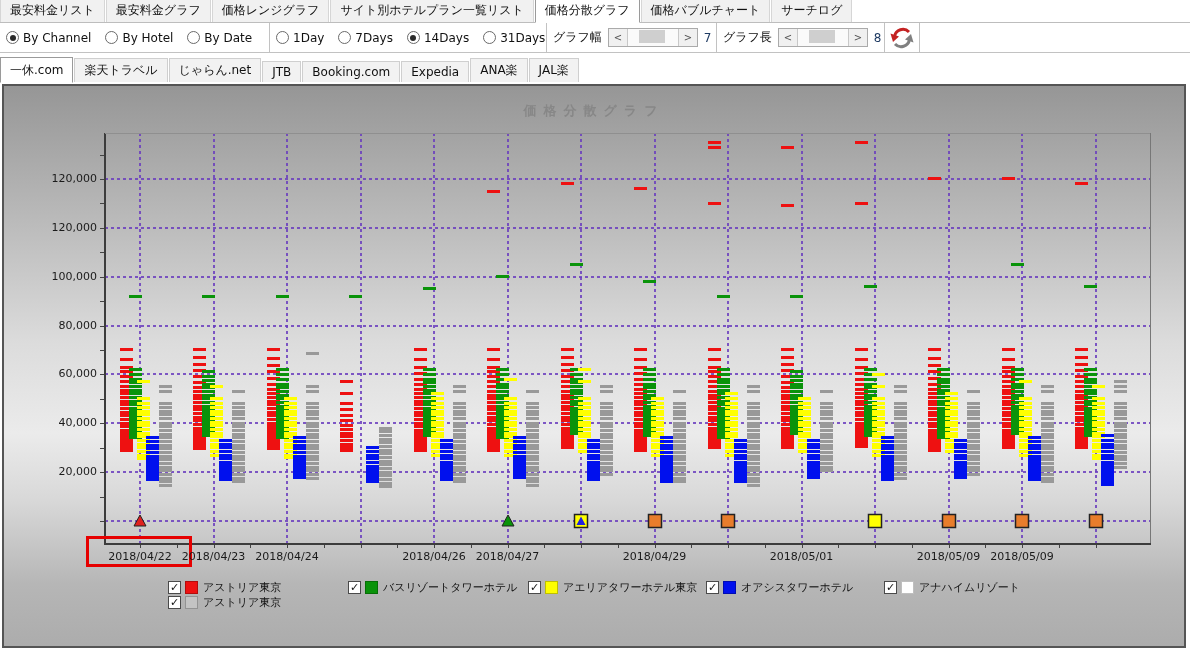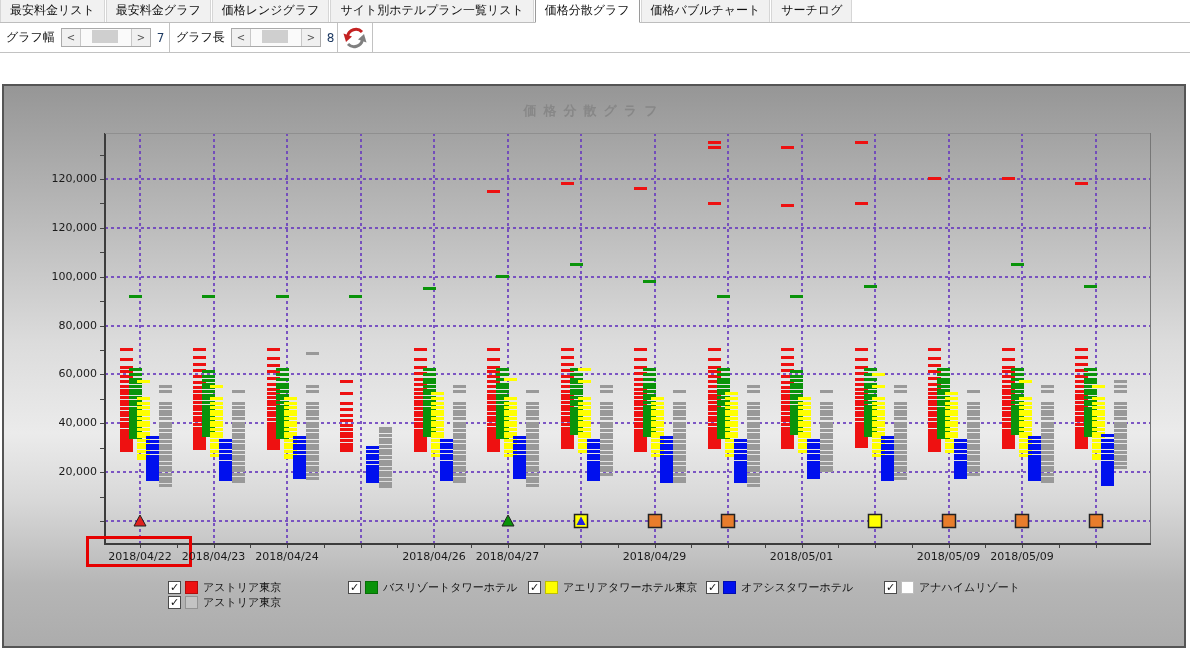--- a/index.html
+++ b/index.html
@@ -54,20 +54,52 @@
       <div class="tab">最安料金リスト</div>
       <div class="tab">最安料金グラフ</div>
       <div class="tab">価格レンジグラフ</div>
       <div class="tab">サイト別ホテルプラン一覧リスト</div>
       <div class="tab selected">価格分散グラフ</div>
       <div class="tab">価格バブルチャート</div>
       <div class="tab">サーチログ</div>
     </div>
 
   <div class="toolbar">
+    <div class="group" id="grp-view" style="width:270px;">
+        <span class="radio-item">
+          <span class="radio on"></span>
+          <span>By Channel</span>
+        </span>
+        <span class="radio-item">
+          <span class="radio"></span>
+          <span>By Hotel</span>
+        </span>
+        <span class="radio-item">
+          <span class="radio"></span>
+          <span>By Date</span>
+        </span>
+      </div>
+    <div class="group" id="grp-period" style="width:277px;">
+        <span class="radio-item">
+          <span class="radio"></span>
+          <span>1Day</span>
+        </span>
+        <span class="radio-item">
+          <span class="radio"></span>
+          <span>7Days</span>
+        </span>
+        <span class="radio-item">
+          <span class="radio on"></span>
+          <span>14Days</span>
+        </span>
+        <span class="radio-item">
+          <span class="radio"></span>
+          <span>31Days</span>
+        </span>
+      </div>
     <div class="group" id="grp-width" style="width:170px;">
       <span class="glabel">グラフ幅</span>
       <span class="stepper">
         <span class="stepbtn">&lt;</span>
         <span class="steptrack">
             <span class="stepthumb"></span>
           </span>
         <span class="stepbtn">&gt;</span>
       </span>
       <span class="gval">7</span>
@@ -86,20 +118,30 @@
     <div class="refresh">
       <svg width="24" height="22" viewBox="0 0 24 22">
         <path d="M19 5 A 8.5 8.5 0 0 0 4.5 9.5" fill="none" stroke="#c42222" stroke-width="3"></path>
         <polygon points="0.5,6.5 9,9.5 3,15" fill="#c42222"></polygon>
         <path d="M5 17 A 8.5 8.5 0 0 0 19.5 12.5" fill="none" stroke="#808080" stroke-width="3"></path>
         <polygon points="23.5,15.5 15,12.5 21,7" fill="#808080"></polygon>
       </svg>
     </div>
   </div>
 
+  <div class="tabstrip channel" id="channel-tabs">
+      <div class="tab selected">一休.com</div>
+      <div class="tab">楽天トラベル</div>
+      <div class="tab">じゃらん.net</div>
+      <div class="tab">JTB</div>
+      <div class="tab">Booking.com</div>
+      <div class="tab">Expedia</div>
+      <div class="tab">ANA楽</div>
+      <div class="tab">JAL楽</div>
+    </div>
 
   <div class="panel">
     <div class="chart-title">価格分散グラフ</div>
     <div id="chart">
         <div class="hgrid" style="left:101px;top:385.14px;width:1045px;"></div>
         <div class="ylab" style="left:23px;top:379.14px;">20,000</div>
         <div class="hgrid" style="left:101px;top:336.28px;width:1045px;"></div>
         <div class="ylab" style="left:23px;top:330.28px;">40,000</div>
         <div class="hgrid" style="left:101px;top:287.41999999999996px;width:1045px;"></div>
         <div class="ylab" style="left:23px;top:281.41999999999996px;">60,000</div>

